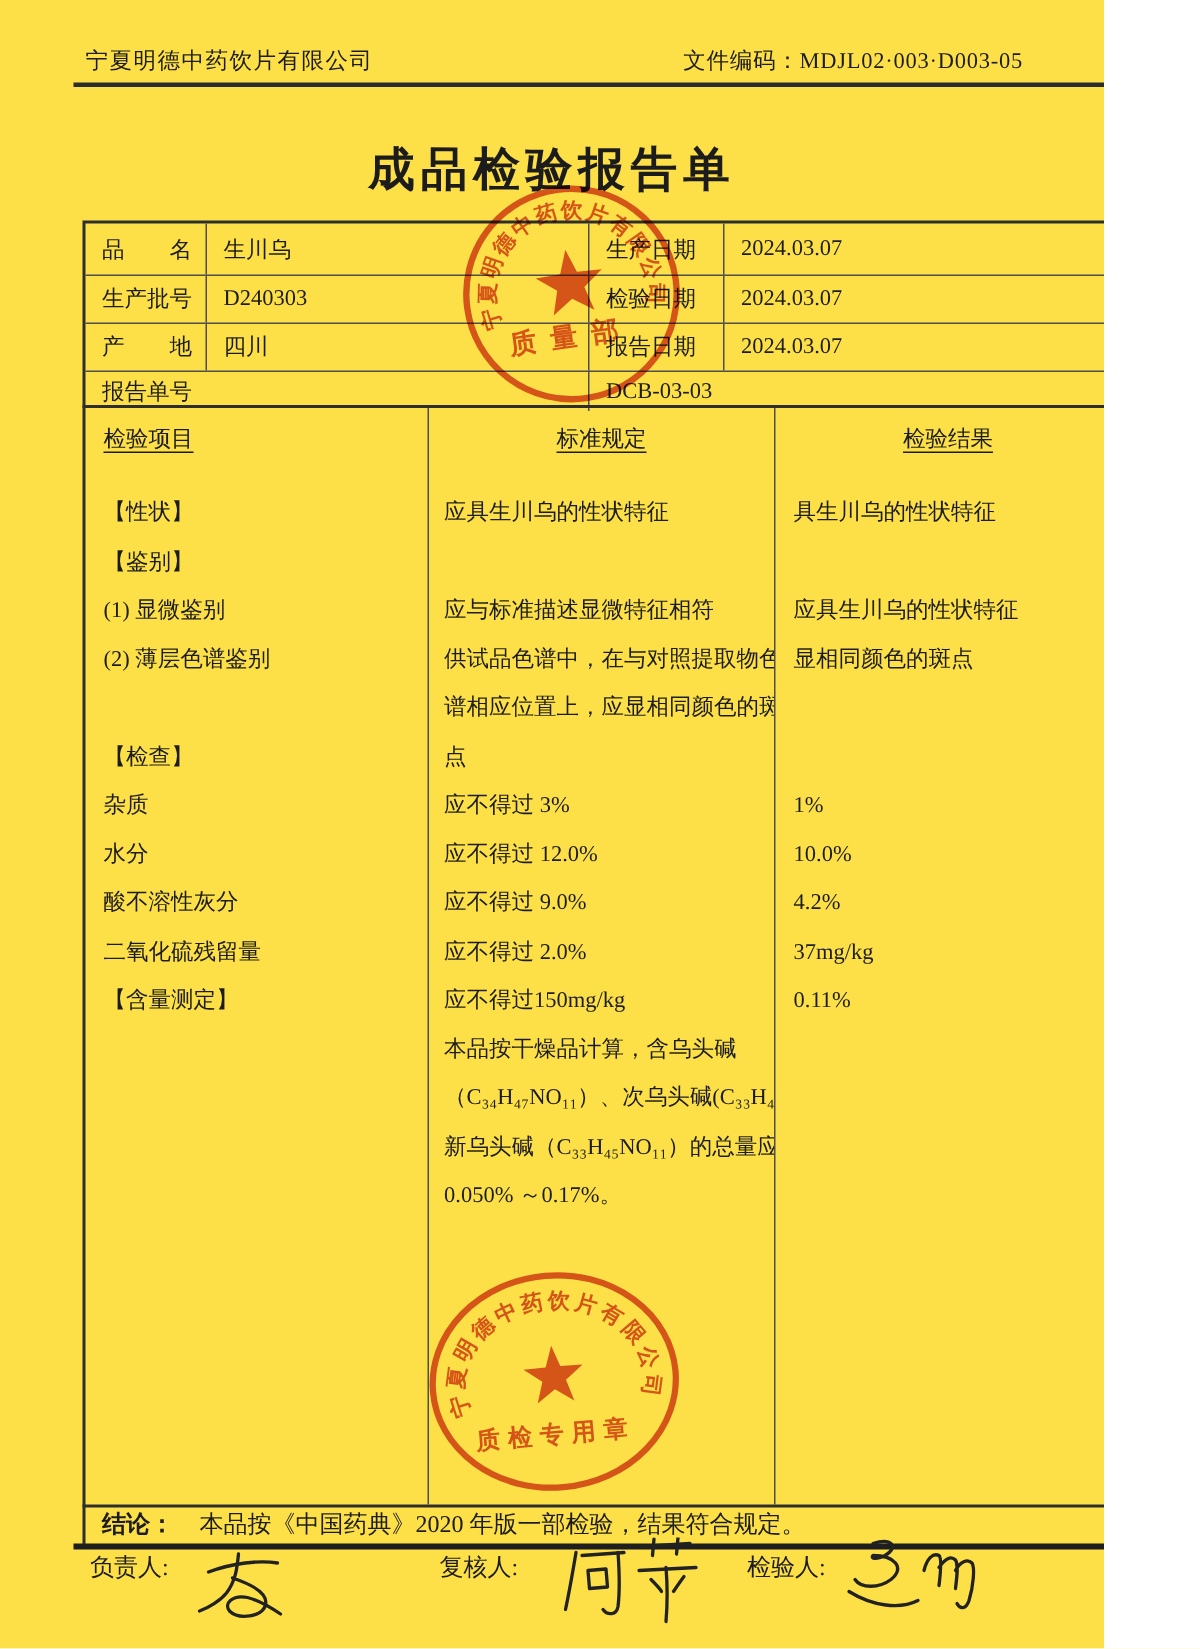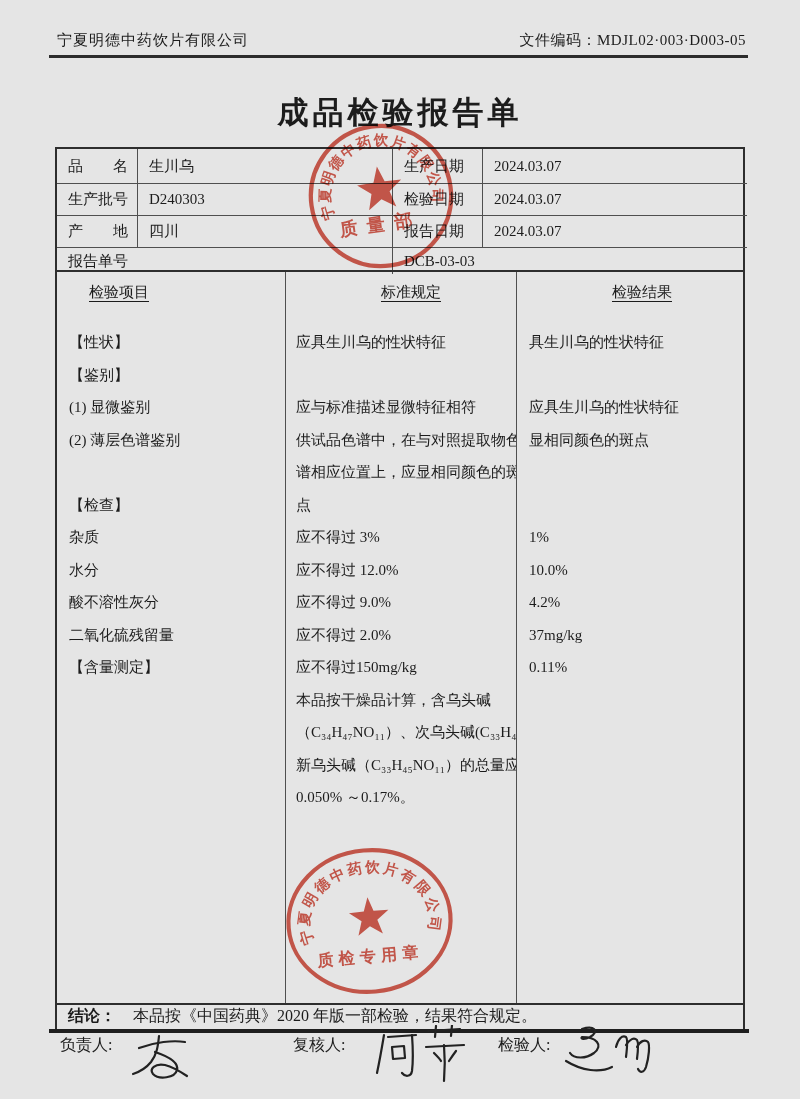--- a/index.html
+++ b/index.html
@@ -1,19 +1,19 @@
 <!DOCTYPE html>
 <html><head>
 <meta charset="utf-8">
 <style>
   html,body{margin:0;padding:0;background:#ffffff;}
   .page{
     position:relative;
-    width:800px;height:1099px;
-    background:#e5e5e5;
+    width:736px;height:1099px;
+    background:#fde047;
     font-family:"Liberation Serif","DejaVu Serif",serif;
     color:#1c1c1c;
     overflow:hidden;
   }
   .abs{position:absolute;}
   
   .hdr-company{left:57px;top:31px;font-size:15px;letter-spacing:1px;}
   .hdr-doccode{top:31px;right:54px;font-size:15px;letter-spacing:.5px;}
   .hdr-rule{left:49px;top:55px;width:699px;height:3px;background:#2c2c2c;}
   
@@ -46,21 +46,21 @@
     display:grid;
     grid-template-columns:228px 231px 231px;
     grid-template-rows:40px 1fr;
     font-size:15px;
   }
   .mt-hcell{
     display:flex;align-items:center;justify-content:center;
     border-left:1px solid #4f4f4f;box-sizing:border-box;
   }
   .mt-hcell.first{border-left:none;justify-content:flex-start;padding-left:12px;}
-  .mt-hcell span{text-decoration:underline;text-underline-offset:4px;margin-left:20px;}
+  .mt-hcell span{text-decoration:underline;text-underline-offset:4px;}
   .mt-col{
     border-left:1px solid #4f4f4f;box-sizing:border-box;
     padding-top:14px;position:relative;overflow:hidden;
   }
   .mt-col.first{border-left:none;}
   .tline{
     height:32.5px;line-height:32.5px;
     padding-left:12px;white-space:nowrap;overflow:hidden;
   }
   .mt-col.mid .tline{font-size:15px;padding-left:10px;}

